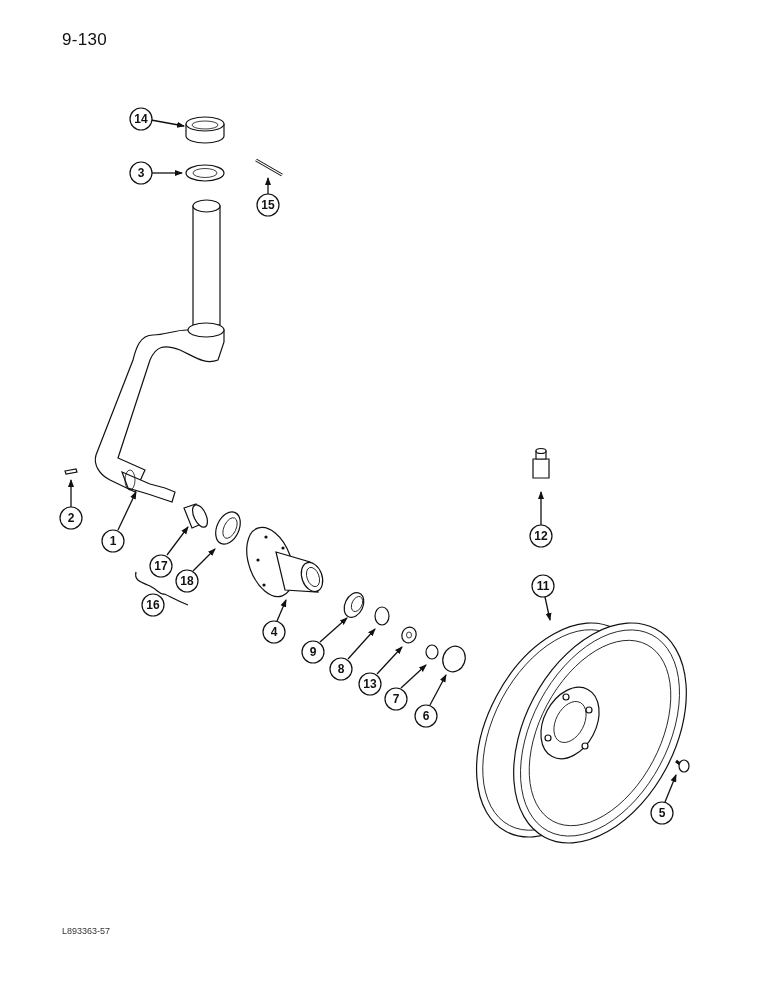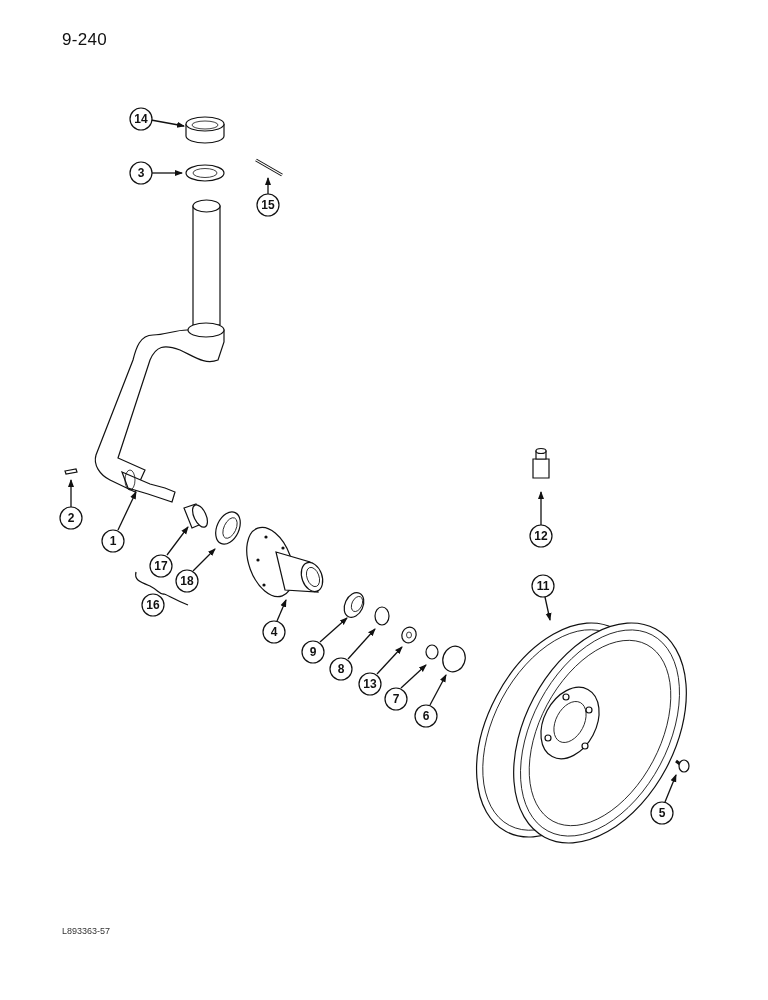--- a/index.html
+++ b/index.html
@@ -10,21 +10,21 @@
   svg.diagram { position:absolute; left:0; top:0; }
   .callout-text { font-family:"Liberation Sans", sans-serif; font-size:12px; font-weight:bold;
                   text-anchor:middle; dominant-baseline:central; fill:#111; }
   .ln { stroke:#111; stroke-width:1.3; fill:none; }
   .part { stroke:#111; stroke-width:1.2; fill:#fff; }
   .thin { stroke:#111; stroke-width:0.8; fill:none; }
 </style>
 </head>
 <body>
 
-<div class="page-number">9-240</div>
+<div class="page-number">9-130</div>
 
 <svg class="diagram" width="768" height="1000" viewBox="0 0 768 1000">
   <defs>
     <marker id="arr" markerWidth="8" markerHeight="8" refX="7" refY="4" orient="auto" markerUnits="userSpaceOnUse">
       <path d="M0,1 L8,4 L0,7 Z" fill="#111"></path>
     </marker>
   </defs>
 
   <g>
     <path class="part" d="M186,124 L186,136 A19,7 0 0 0 224,136 L224,124"></path>

